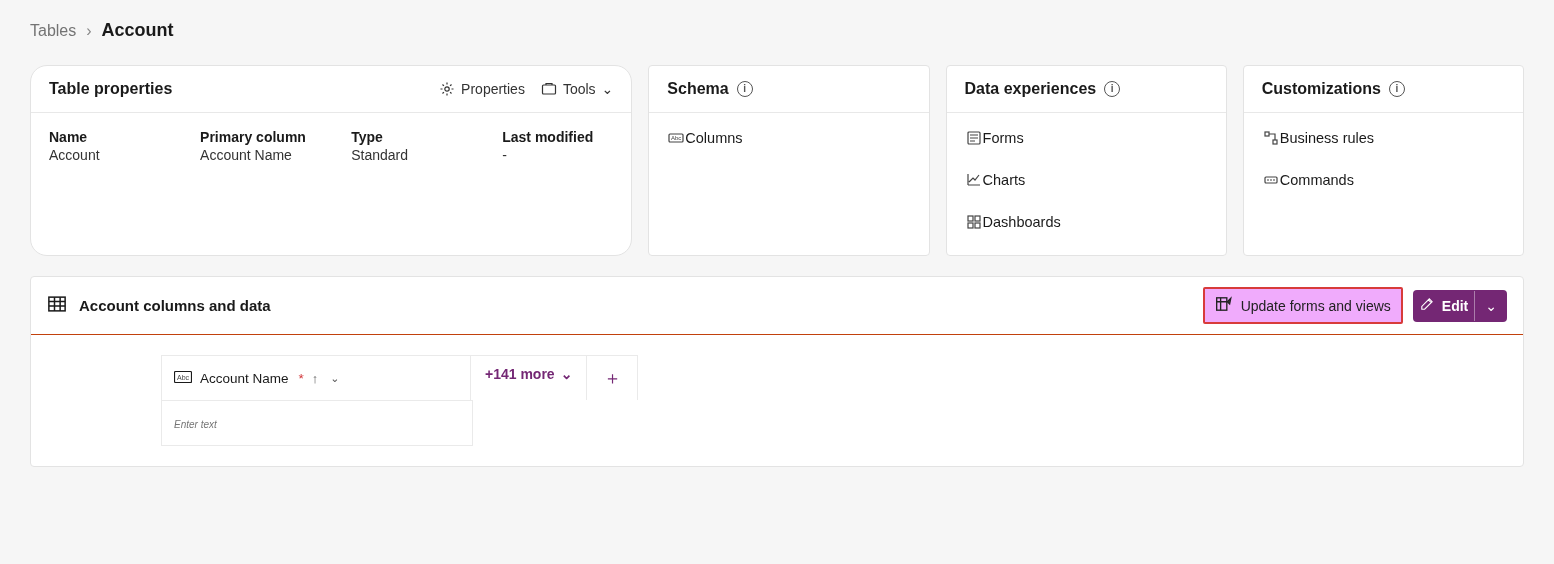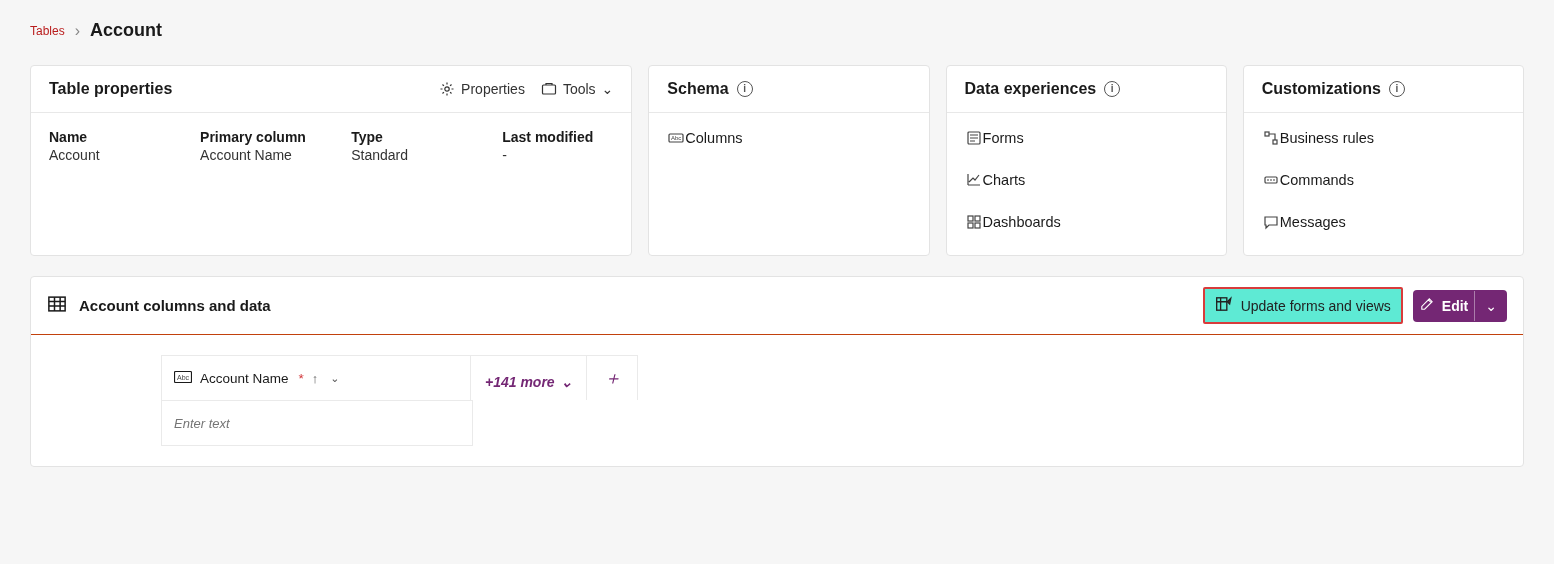--- a/index.html
+++ b/index.html
@@ -10,22 +10,22 @@
       padding: 20px 30px;
       font-size: 14px;
     }
     .breadcrumb {
       display: flex;
       align-items: center;
       gap: 10px;
       margin-bottom: 24px;
     }
     .breadcrumb a {
-      color: #b91c1c;
-      font-size: 12px;
+      color: #737373;
+      font-size: 16px;
       cursor: pointer;
     }
     .breadcrumb .sep {
       color: #888;
       font-size: 16px;
     }
     .breadcrumb .current {
       font-size: 18px;
       font-weight: 700;
     }
@@ -34,21 +34,21 @@
       gap: 16px;
       margin-bottom: 20px;
     }
     .card {
       background: #fff;
       border: 1px solid #e3e3e3;
       border-radius: 4px;
       flex: 1;
       min-width: 0;
     }
-    .card.wide { flex: 2.15; }
+    .card.wide { flex: 2.15; border-radius: 17px; }
     .card-header {
       display: flex;
       align-items: center;
       justify-content: space-between;
       padding: 14px 18px;
       border-bottom: 1px solid #e8e8e8;
     }
     .card-title {
       font-size: 16px;
       font-weight: 600;
@@ -148,21 +148,21 @@
     }
     .update-btn {
       display: inline-flex;
       align-items: center;
       gap: 8px;
       padding: 6px 10px;
       border: 2px solid #d83b3b;
       color: #222;
       cursor: pointer;
       border-radius: 2px;
-      background: #5eead4;
+      background: #f0abfc;
     }
     .edit-btn {
       display: inline-flex;
       align-items: center;
       background: #742774;
       color: #fff;
       border-radius: 4px;
       overflow: hidden;
       cursor: pointer;
     }
@@ -192,22 +192,21 @@
       gap: 8px;
       min-width: 310px;
       font-size: 13.5px;
     }
     .col-header .req { color: #d13438; margin-left: 2px; }
     .more-menu {
       border: 1px solid #eaeaea;
       border-bottom: none;
       border-left: none;
       display: inline-flex;
-      align-items: flex-end;
-      font-style: italic;
+      align-items: flex-start;
     }
     .more-btn {
       display: inline-flex;
       align-items: center;
       gap: 6px;
       padding: 10px 14px;
       color: #742774;
       font-weight: 600;
       cursor: pointer;
     }
@@ -229,21 +228,21 @@
       color: #888;
       font-style: italic;
       margin-bottom: 20px;
     }
     .input-cell input {
       border: none;
       outline: none;
       width: 100%;
       font-style: italic;
       color: #555;
-      font-size: 13px;
+      font-size: 10px;
     }
     .up-arrow { font-size: 13px; color: #555; }
     .chev-sm { font-size: 11px; color: #555; margin-left: 4px;}
     svg { stroke: currentColor; fill: none; stroke-width: 1.2; }
   </style>
 </head>
 <body>
 
 <div class="breadcrumb">
   <a>Tables</a>
@@ -381,28 +380,20 @@
         </a>
         <a class="link-item">
           <span class="icn">
               <svg viewBox="0 0 16 16">
                 <rect x="2" y="5" width="12" height="6" rx="1"></rect>
                 <path d="M4 8h2M7 8h2M10 8h2"></path>
               </svg>
             </span>
           <span>Commands</span>
         </a>
-        <a class="link-item">
-          <span class="icn">
-              <svg viewBox="0 0 16 16">
-                <path d="M2 3 h12 v8 h-8 l-3 3 v-3 h-1 z"></path>
-              </svg>
-            </span>
-          <span>Messages</span>
-        </a>
       </div>
     </div>
   </div>
 </div>
 
 <div class="section">
   <div class="section-header">
     <span class="section-title">
       <span><svg width="20" height="20" viewBox="0 0 16 16">
             <rect x="1.5" y="2.5" width="13" height="11"></rect>

